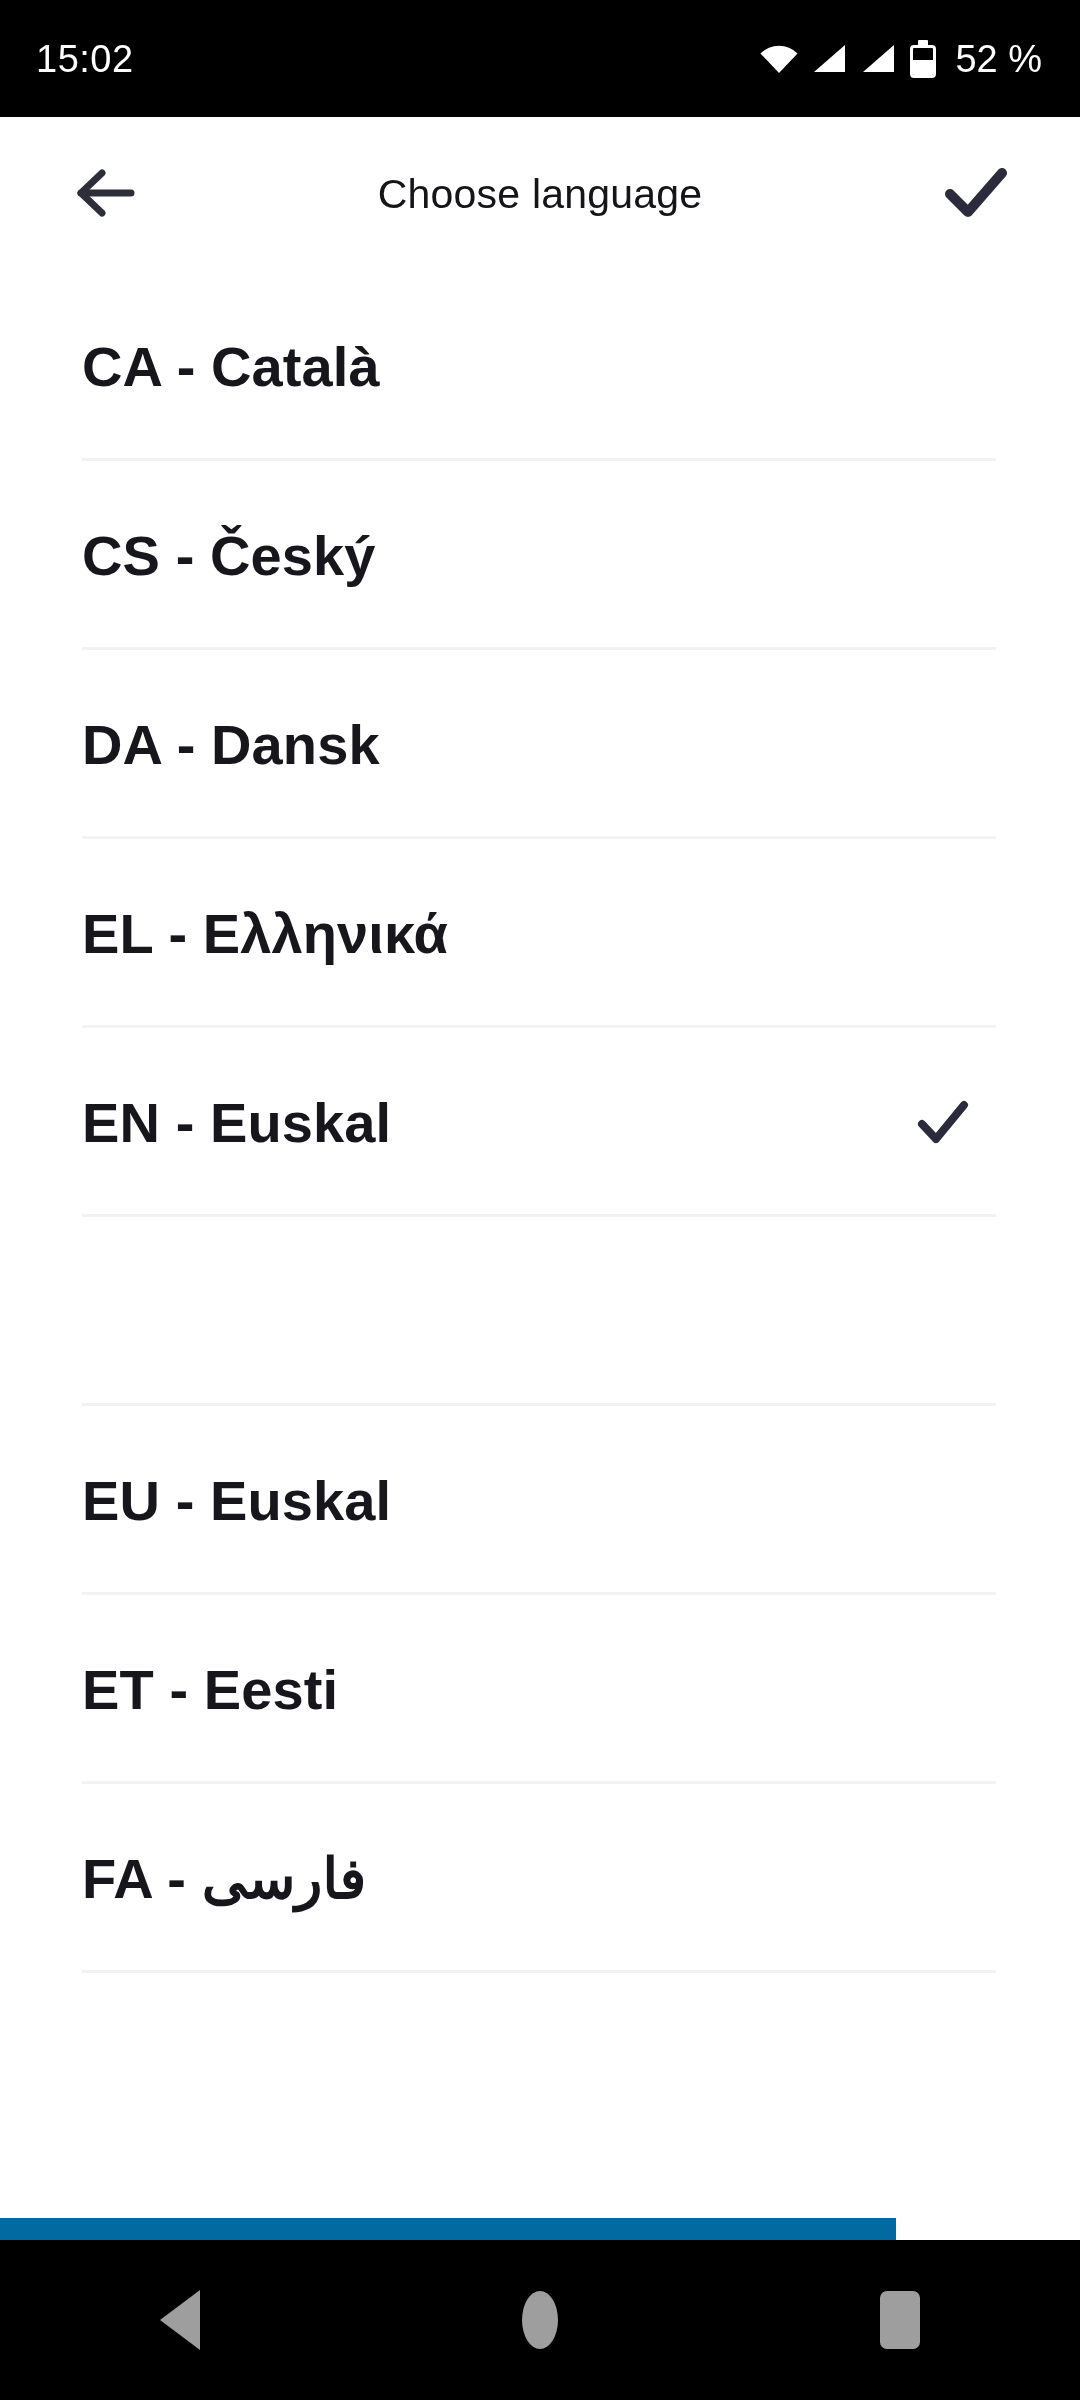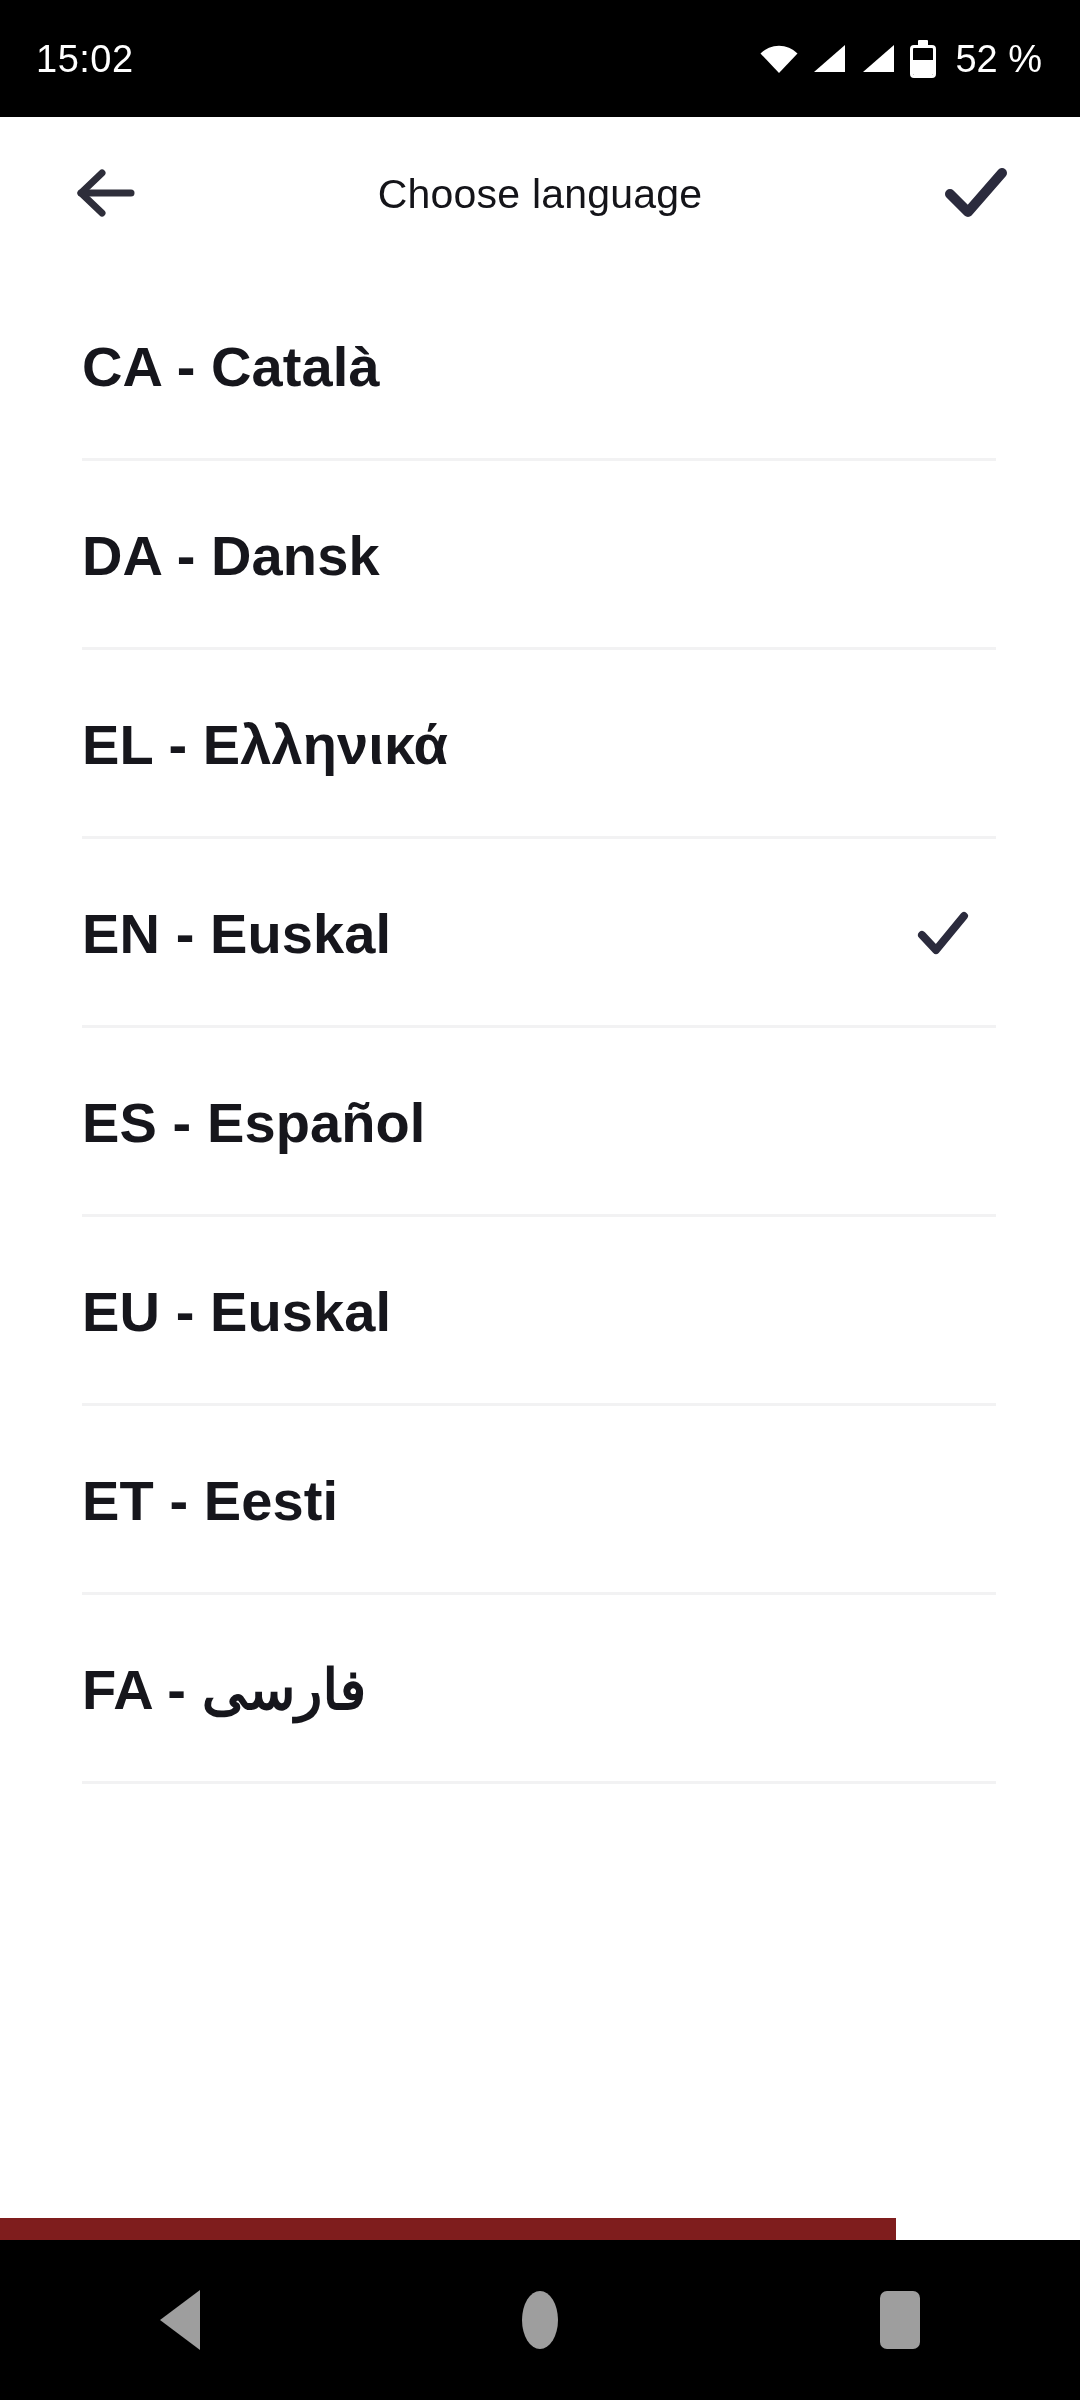--- a/index.html
+++ b/index.html
@@ -2,21 +2,21 @@
 <html><head>
 <meta charset="utf-8">
 <style>
   * { margin:0; padding:0; box-sizing:border-box; }
   html, body {
     width:1080px; height:2400px;
     background:#ffffff;
     font-family:"Liberation Sans", sans-serif;
     overflow:hidden;
   }
-  #screen { position:relative; width:896px; height:2400px; background:#7f1d1d; }
+  #screen { position:relative; width:896px; height:2400px; background:#0369a1; }
 
   
   .statusbar{
     position:absolute; top:0; left:0; width:1080px; height:117px;
     background:#000000; color:#ffffff;
     display:flex; align-items:center; justify-content:space-between;
     padding:0 38px 0 36px;
   }
   .status-time{ font-size:38px; font-weight:400; letter-spacing:.5px; color:#fff; line-height:1; }
   .status-right{ display:flex; align-items:center; gap:13px; }
@@ -156,20 +156,29 @@
       <div class="row">
         <div class="row-label">CA - Català</div>
         <span class="row-check hidden">
           <svg width="54" height="46" viewBox="0 0 54 46">
             <polyline points="6,24 20,39 48,5" stroke="#2b2b3d" stroke-width="8" stroke-linecap="round" stroke-linejoin="round" fill="none"></polyline>
           </svg>
         </span>
         <div class="divider"></div>
       </div>
       <div class="row">
+        <div class="row-label">CS - Český</div>
+        <span class="row-check hidden">
+          <svg width="54" height="46" viewBox="0 0 54 46">
+            <polyline points="6,24 20,39 48,5" stroke="#2b2b3d" stroke-width="8" stroke-linecap="round" stroke-linejoin="round" fill="none"></polyline>
+          </svg>
+        </span>
+        <div class="divider"></div>
+      </div>
+      <div class="row">
         <div class="row-label">DA - Dansk</div>
         <span class="row-check hidden">
           <svg width="54" height="46" viewBox="0 0 54 46">
             <polyline points="6,24 20,39 48,5" stroke="#2b2b3d" stroke-width="8" stroke-linecap="round" stroke-linejoin="round" fill="none"></polyline>
           </svg>
         </span>
         <div class="divider"></div>
       </div>
       <div class="row">
         <div class="row-label">EL - Ελληνικά</div>
@@ -183,21 +192,20 @@
       <div class="row">
         <div class="row-label">EN - Euskal</div>
         <span class="row-check">
           <svg width="54" height="46" viewBox="0 0 54 46">
             <polyline points="6,24 20,39 48,5" stroke="#2b2b3d" stroke-width="8" stroke-linecap="round" stroke-linejoin="round" fill="none"></polyline>
           </svg>
         </span>
         <div class="divider"></div>
       </div>
       <div class="row">
-        <div class="row-label">ES - Español</div>
         <span class="row-check hidden">
           <svg width="54" height="46" viewBox="0 0 54 46">
             <polyline points="6,24 20,39 48,5" stroke="#2b2b3d" stroke-width="8" stroke-linecap="round" stroke-linejoin="round" fill="none"></polyline>
           </svg>
         </span>
         <div class="divider"></div>
       </div>
       <div class="row">
         <div class="row-label">EU - Euskal</div>
         <span class="row-check hidden">

